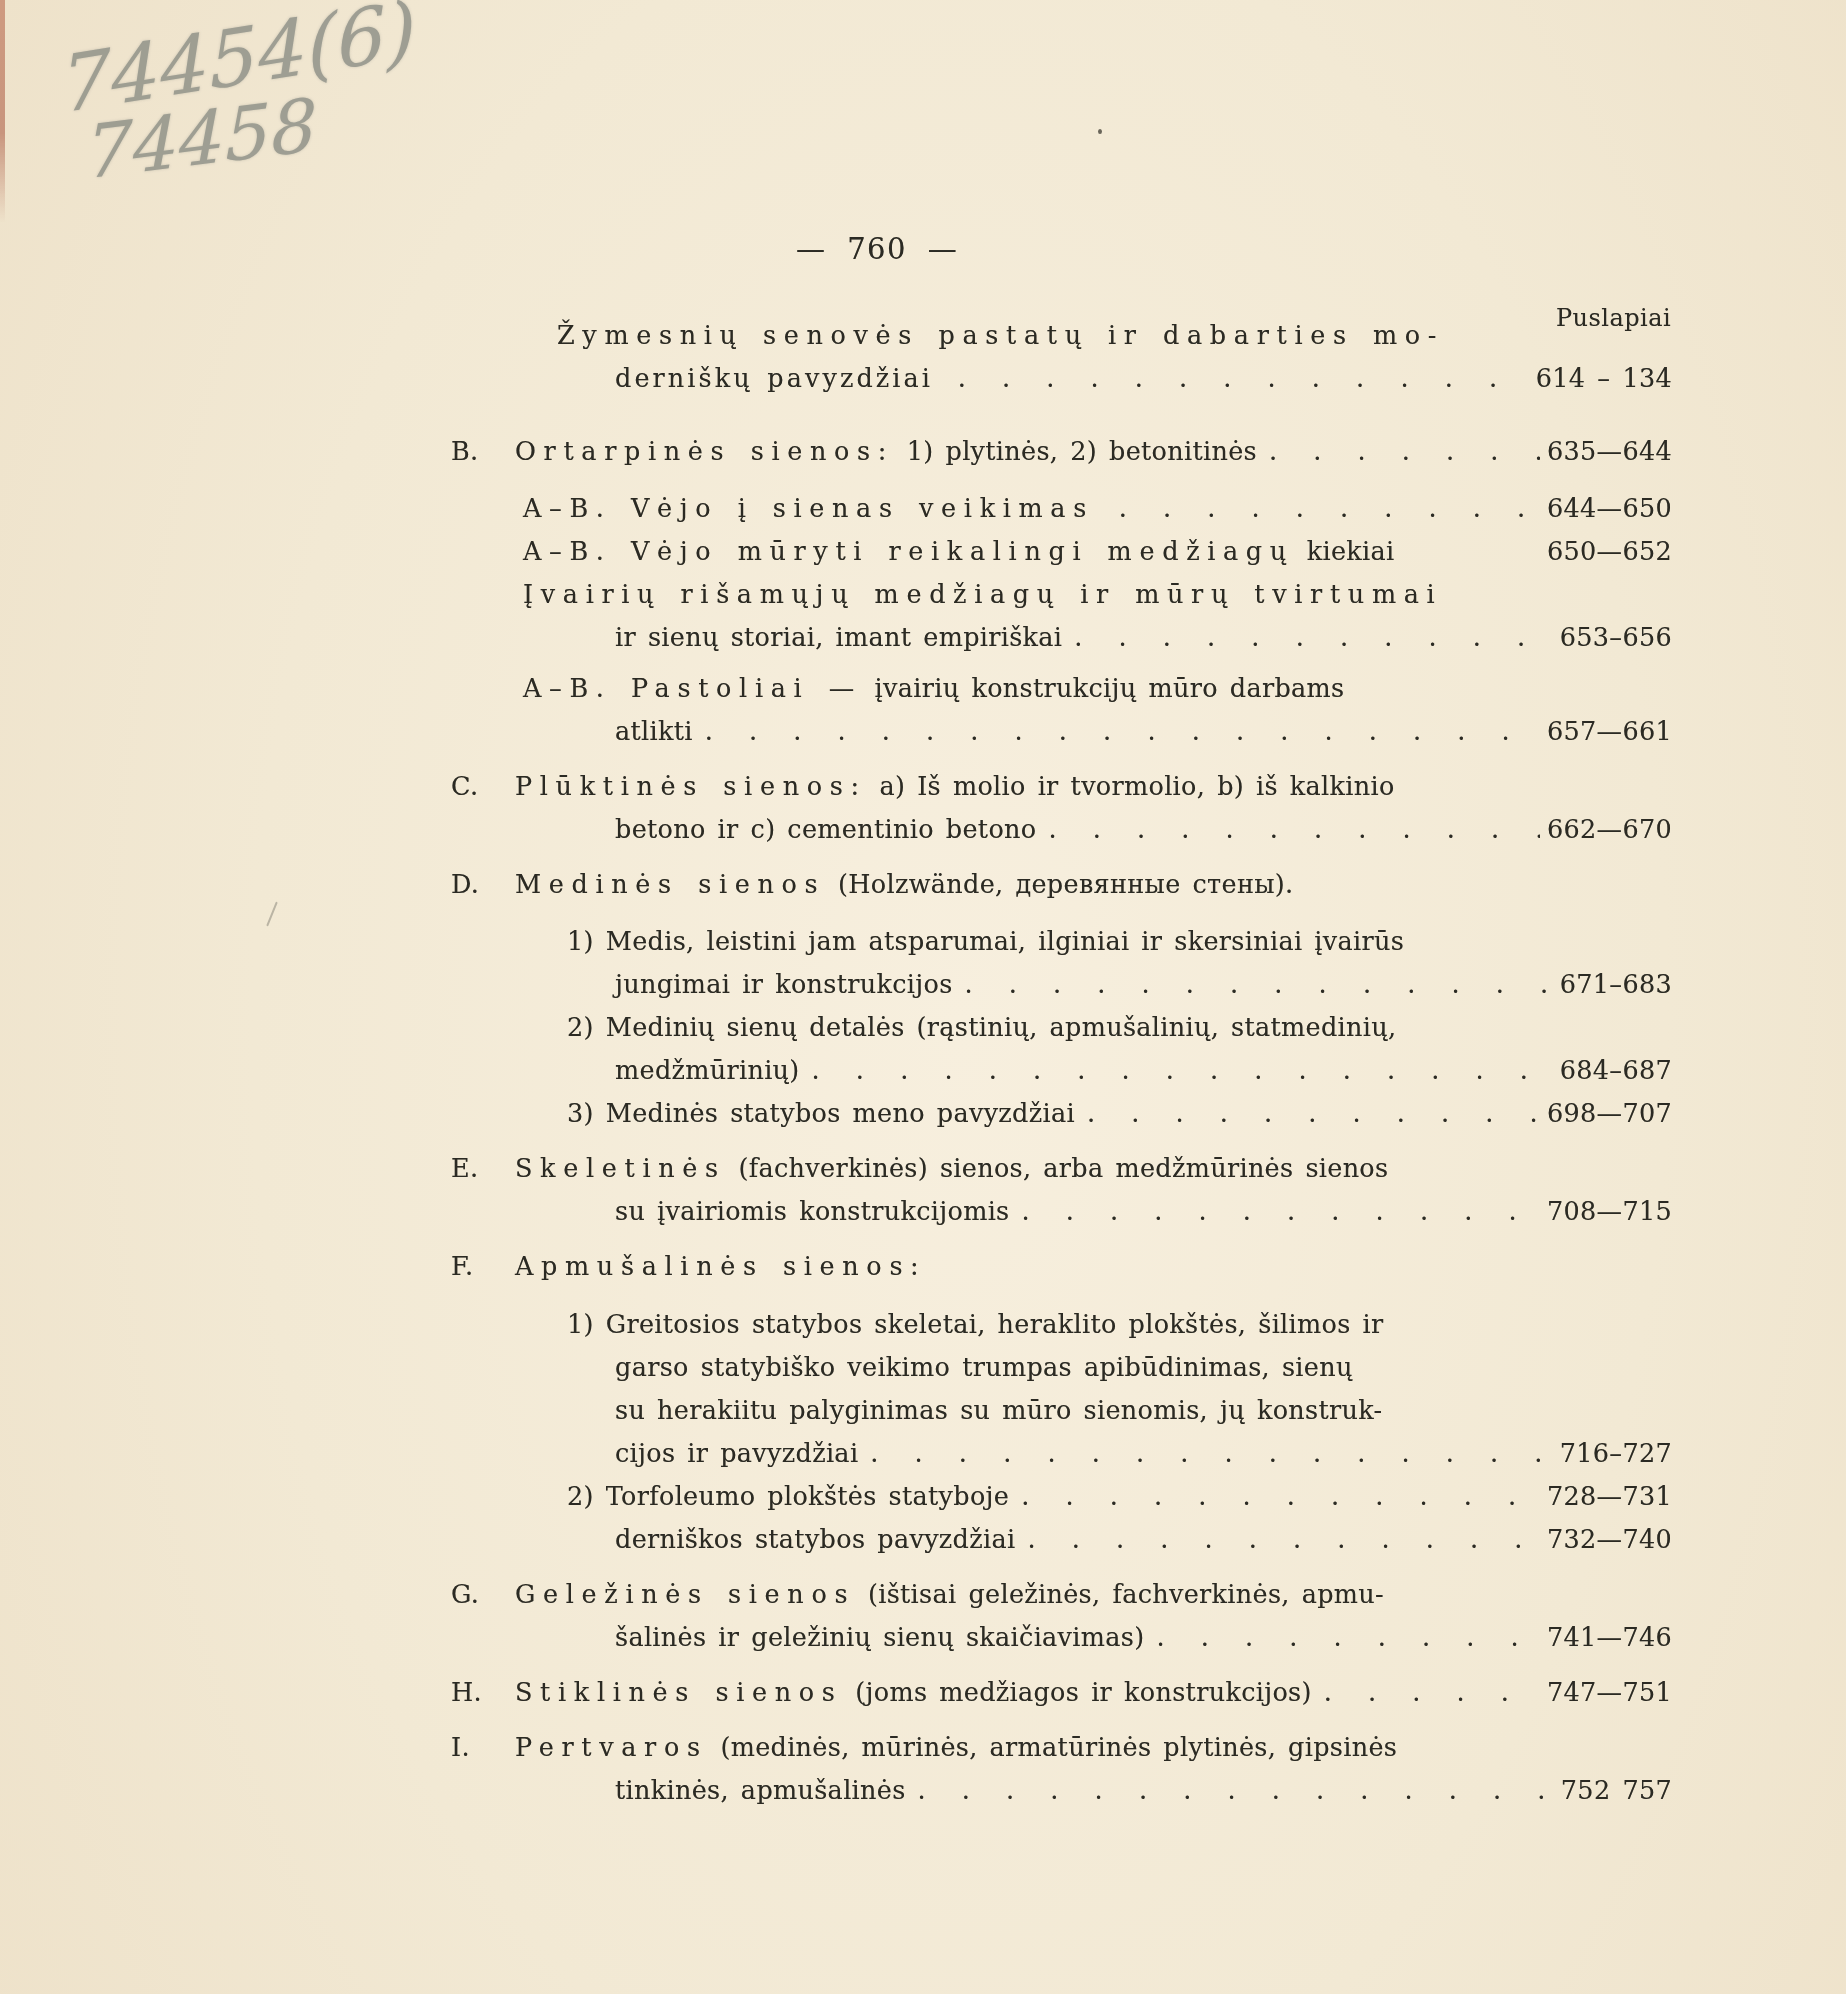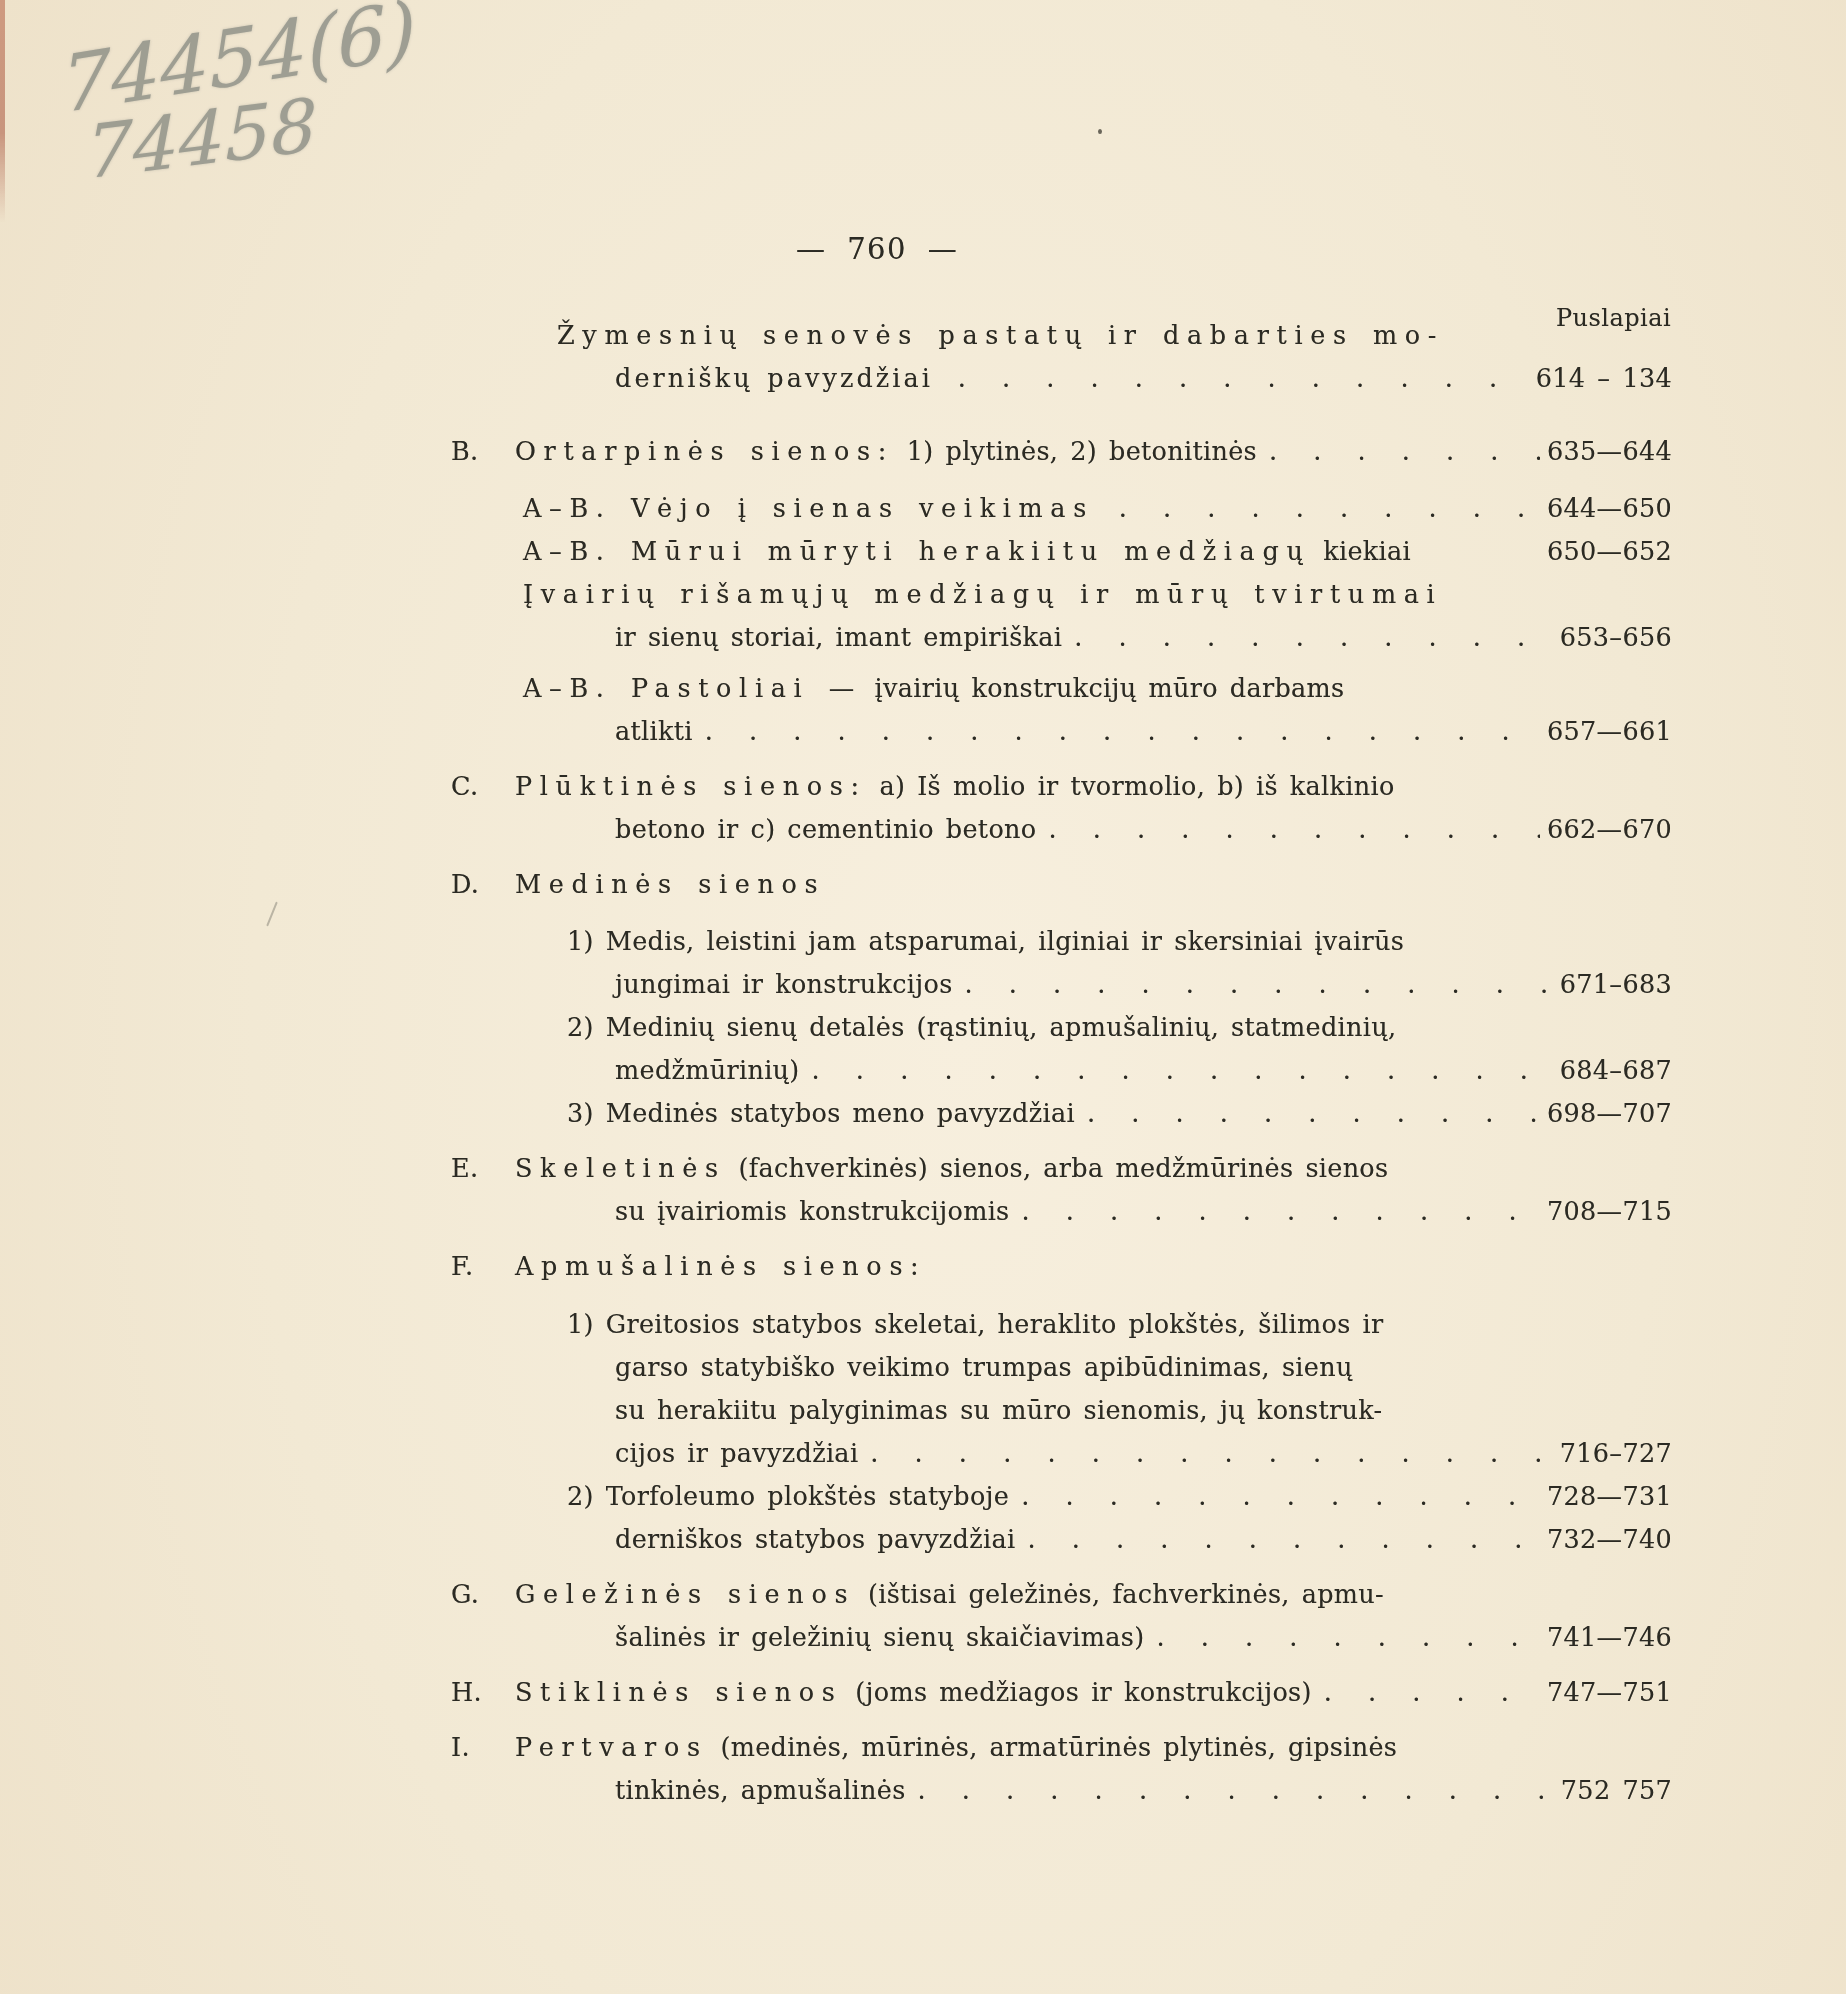--- a/index.html
+++ b/index.html
@@ -110,21 +110,21 @@
       <span class="txt">1) plytinės, 2) betonitinės</span>
       <span class="leader dots">. . . . . . . . . . . . . . . . . . . . . . . . . . . . . . . . . . . . . . . . . . . . . . . . . . . . . . . . . . . . </span>
       <span class="pages">635—644</span>
     </div>
     <div class="line ind-c gap-md">
       <span class="sp">A–B. Vėjo į sienas veikimas</span>
       <span class="leader dots">. . . . . . . . . . . . . . . . . . . . . . . . . . . . . . . . . . . . . . . . . . . . . . . . . . . . . . . . . . . . </span>
       <span class="pages">644—650</span>
     </div>
     <div class="line ind-c">
-      <span class="sp">A–B. Mūrui mūryti herakiitu medžiagų</span>
+      <span class="sp">A–B. Vėjo mūryti reikalingi medžiagų</span>
       <span class="txt">kiekiai</span>
       <span class="leader blank"></span>
       <span class="pages">650—652</span>
     </div>
     <div class="line ind-c">
       <span class="sp">Įvairių rišamųjų medžiagų ir mūrų tvirtumai</span>
     </div>
     <div class="line ind-b">
       <span class="txt">ir sienų storiai, imant empiriškai</span>
       <span class="leader dots">. . . . . . . . . . . . . . . . . . . . . . . . . . . . . . . . . . . . . . . . . . . . . . . . . . . . . . . . . . . . </span>
@@ -147,20 +147,21 @@
     </div>
     <div class="line ind-b">
       <span class="txt">betono ir c) cementinio betono</span>
       <span class="leader dots">. . . . . . . . . . . . . . . . . . . . . . . . . . . . . . . . . . . . . . . . . . . . . . . . . . . . . . . . . . . . </span>
       <span class="pages">662—670</span>
     </div>
 
     <div class="line has-letter gap-lg">
       <span class="letter">D.</span>
       <span class="sp">Medinės sienos</span>
+      <span class="txt">(Holzwände, деревянные стены).</span>
     </div>
     <div class="line ind-d gap-md">
       <span class="txt">1) Medis, leistini jam atsparumai, ilginiai ir skersiniai įvairūs</span>
     </div>
     <div class="line ind-b">
       <span class="txt">jungimai ir konstrukcijos</span>
       <span class="leader dots">. . . . . . . . . . . . . . . . . . . . . . . . . . . . . . . . . . . . . . . . . . . . . . . . . . . . . . . . . . . . </span>
       <span class="pages">671–683</span>
     </div>
     <div class="line ind-d">

